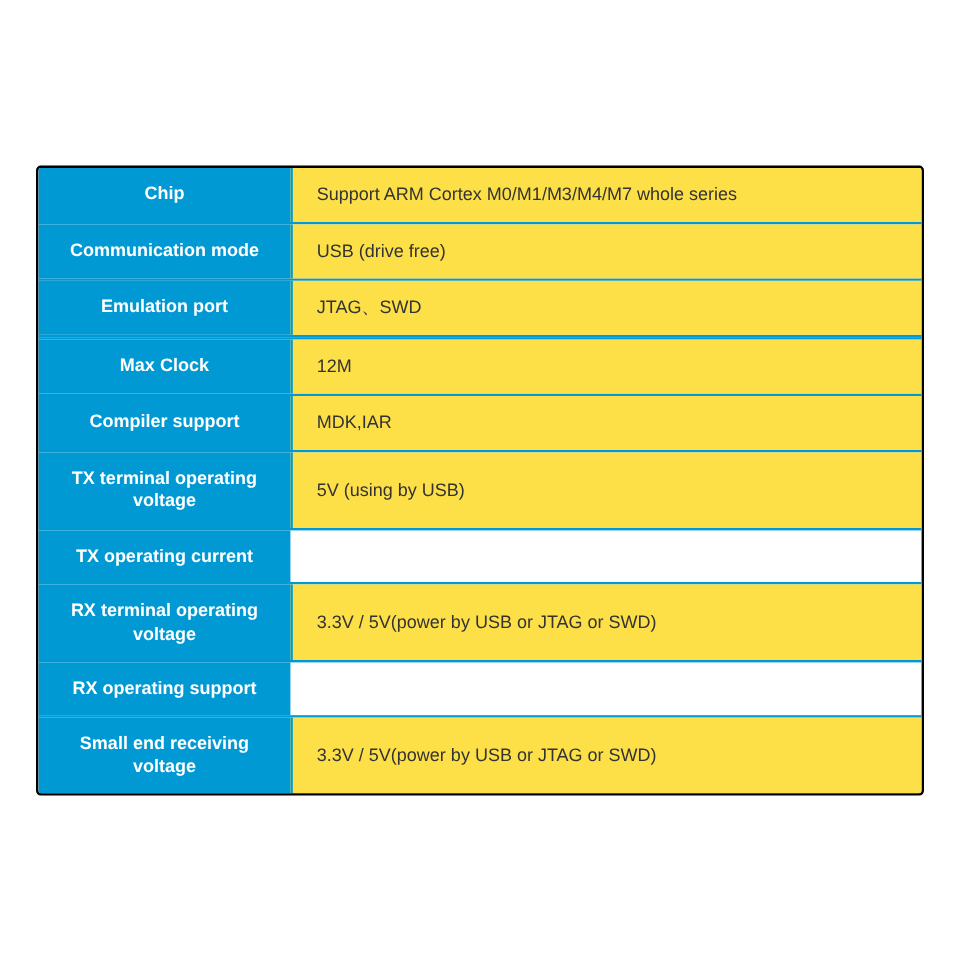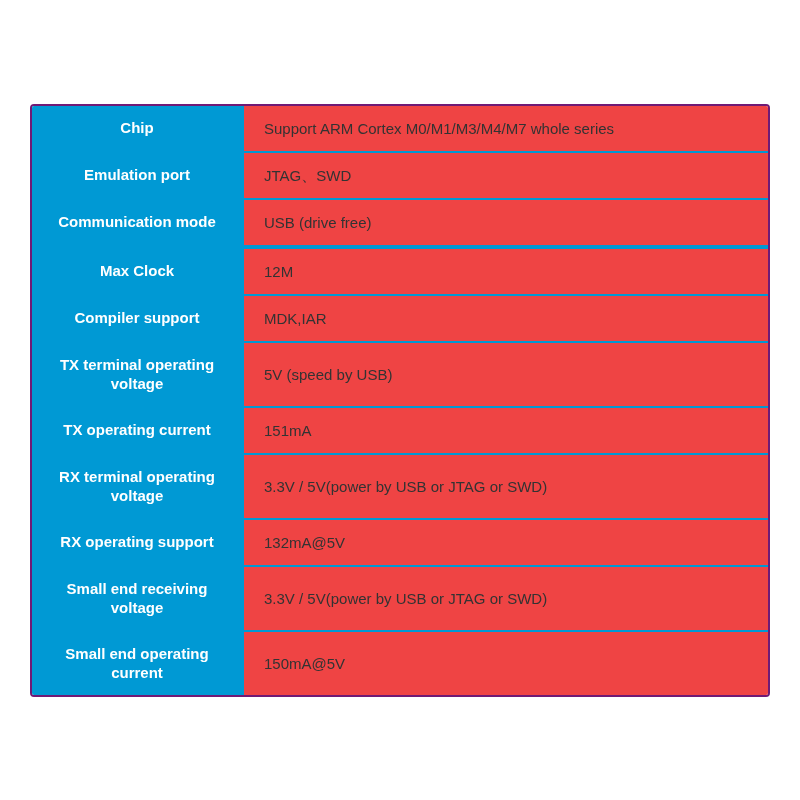--- a/index.html
+++ b/index.html
@@ -13,21 +13,21 @@
       height: 800px;
       background: #fff;
       display: flex;
       align-items: center;
       justify-content: center;
       font-family: Arial, sans-serif;
     }
 
     .container {
       width: 740px;
-      border: 2px solid #701a75;
+      border: 2px solid #000000;
       border-radius: 4px;
       overflow: hidden;
     }
 
     .table-row {
       display: flex;
       border-bottom: 2px solid #0099d4;
     }
 
     .table-row:last-child {
@@ -43,74 +43,68 @@
       display: flex;
       align-items: center;
       justify-content: center;
       padding: 12px 10px;
       width: 210px;
       min-width: 210px;
       line-height: 1.3;
     }
 
     .value-cell {
-      background: #ef4444;
+      background: #fde047;
       color: #333;
       font-size: 15px;
       display: flex;
       align-items: center;
       padding: 12px 20px;
       flex: 1;
       border-left: 2px solid #0099d4;
       line-height: 1.4;
     }
   </style>
 </head>
 <body>
 
 <div class="container" id="table-container">
 <div class="table-row">
       <div class="label-cell">Chip</div>
       <div class="value-cell">Support ARM Cortex M0/M1/M3/M4/M7 whole series</div>
     </div>
     <div class="table-row">
+      <div class="label-cell">Communication mode</div>
+      <div class="value-cell">USB (drive free)</div>
+    </div>
+    <div class="table-row">
       <div class="label-cell">Emulation port</div>
       <div class="value-cell">JTAG、SWD</div>
-    </div>
-    <div class="table-row">
-      <div class="label-cell">Communication mode</div>
-      <div class="value-cell">USB (drive free)</div>
     </div>
     <div class="table-row">
     </div>
     <div class="table-row">
       <div class="label-cell">Max Clock</div>
       <div class="value-cell">12M</div>
     </div>
     <div class="table-row">
       <div class="label-cell">Compiler support</div>
       <div class="value-cell">MDK,IAR</div>
     </div>
     <div class="table-row">
       <div class="label-cell">TX terminal operating voltage</div>
-      <div class="value-cell">5V (speed by USB)</div>
+      <div class="value-cell">5V (using by USB)</div>
     </div>
     <div class="table-row">
       <div class="label-cell">TX operating current</div>
-      <div class="value-cell">151mA</div>
     </div>
     <div class="table-row">
       <div class="label-cell">RX terminal operating voltage</div>
       <div class="value-cell">3.3V / 5V(power by USB or JTAG or SWD)</div>
     </div>
     <div class="table-row">
       <div class="label-cell">RX operating support</div>
-      <div class="value-cell">132mA@5V</div>
     </div>
     <div class="table-row">
       <div class="label-cell">Small end receiving voltage</div>
       <div class="value-cell">3.3V / 5V(power by USB or JTAG or SWD)</div>
     </div>
-    <div class="table-row">
-      <div class="label-cell">Small end operating current</div>
-      <div class="value-cell">150mA@5V</div>
-    </div>
   </div>
 
 </body></html>

